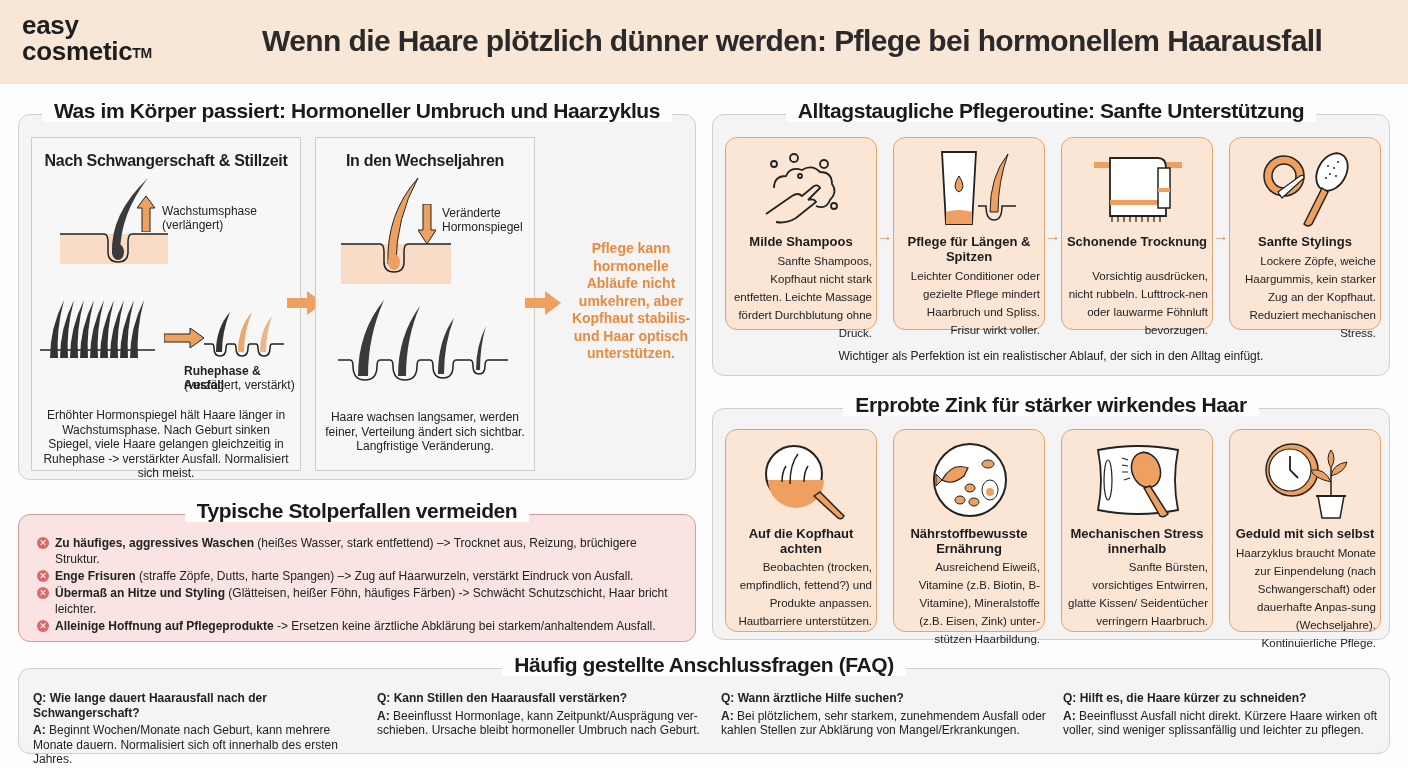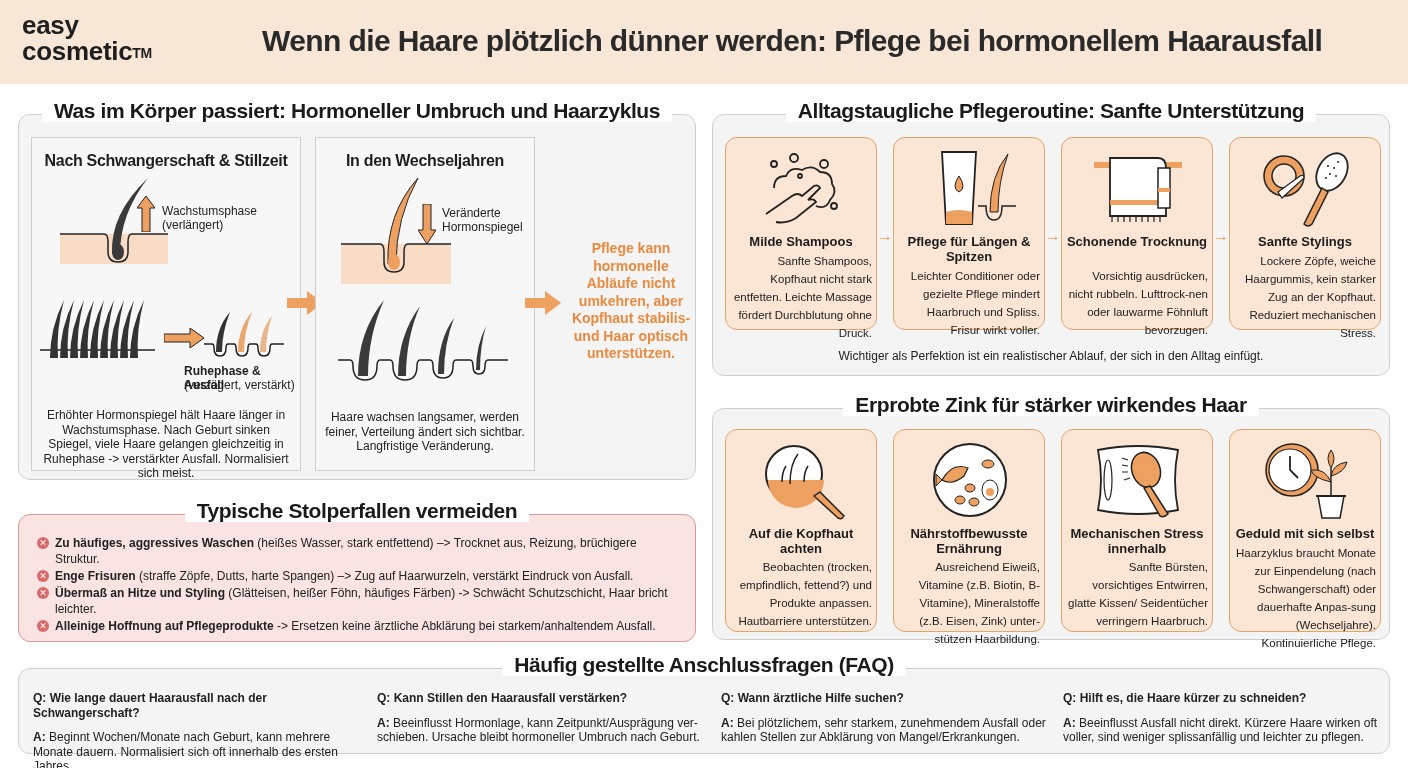--- a/index.html
+++ b/index.html
@@ -75,21 +75,21 @@
   }
   .card .ctext {
     position: absolute; left: 4px; right: 4px; text-align: right; font-size: 11.5px; line-height: 18px; color: #222;
   }
   .flow-arrow { position: absolute; color: #e89a5a; font-size: 16px; }
 
   .footer-note { position: absolute; left: 0; right: 0; text-align: center; font-size: 12px; color: #222; }
 
   
   .faq-item { position: absolute; top: 22px; width: 340px; font-size: 12px; line-height: 14.5px; color: #222; }
-  .faq-q { font-weight: 700; margin-bottom: 10px; }
+  .faq-q { font-weight: 700; margin-bottom: 3px; }
   .faq-a b { font-weight: 700; }
 </style>
 </head>
 <body>
 
 <div class="header">
   <div class="logo">
     <div>easy</div>
     <div><span>cosmetic</span><span class="tm">TM</span></div>
   </div>

